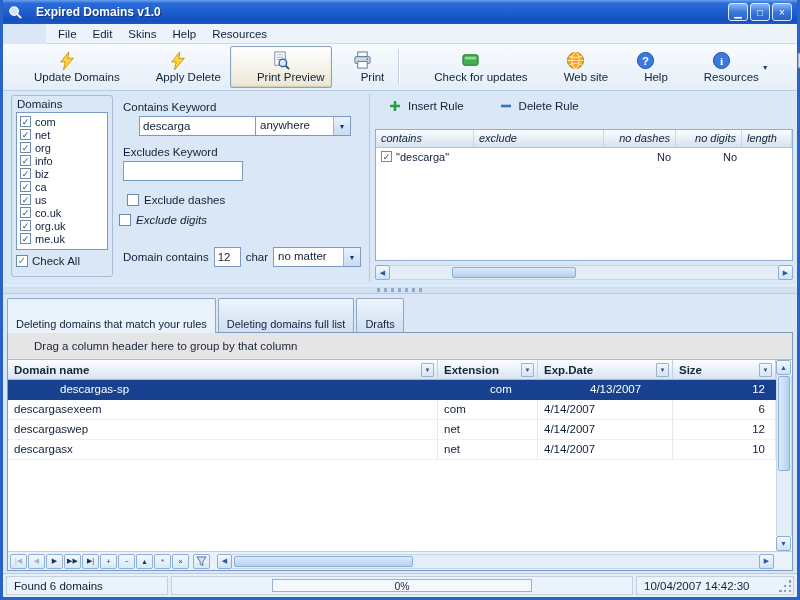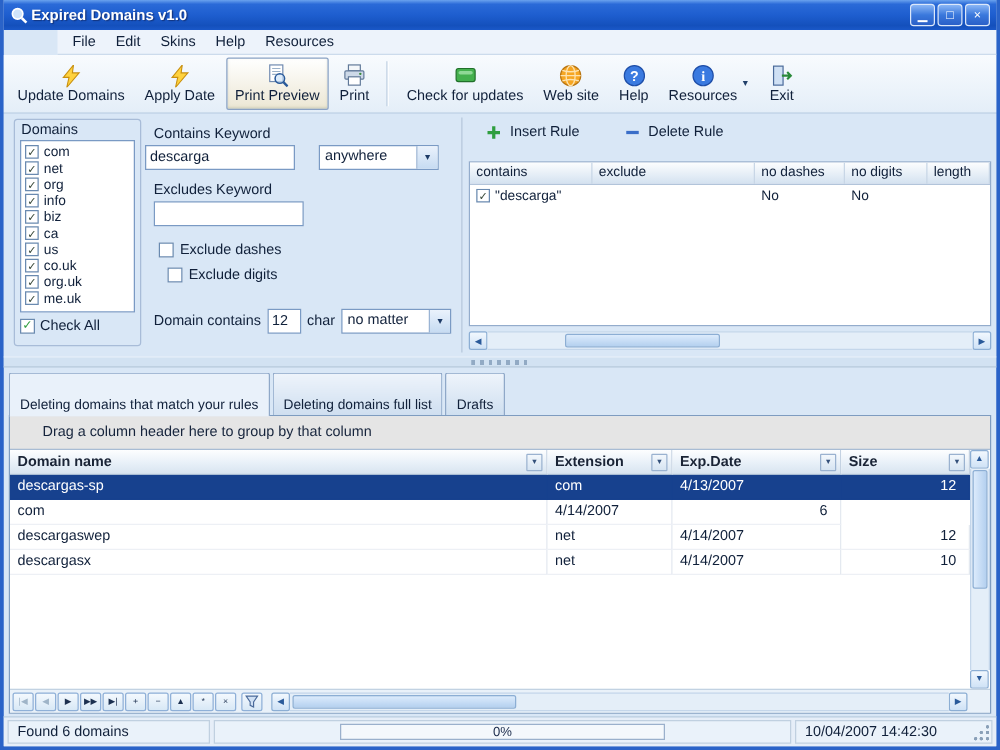--- a/index.html
+++ b/index.html
@@ -4,37 +4,37 @@
 <style>
   * { margin:0; padding:0; box-sizing:border-box; }
   html,body { width:800px; height:600px; overflow:hidden; }
   body { font-family:"Liberation Sans", sans-serif; background:#4a6a9a; }
   #window { width:800px; height:600px; display:flex; flex-direction:column;
     border-left:3px solid #2a63c8; border-right:3px solid #2a63c8; border-bottom:3px solid #2a63c8;
     background:#d9e7f6; }
 
   
   .titlebar { flex:0 0 24px; background:linear-gradient(180deg,#6aa2ee 0%,#2a6ad8 14%,#1e5ecf 50%,#1450bc 85%,#1a58c8 100%);
-    display:flex; align-items:center; padding:0 5px; gap:2px; }
+    display:flex; align-items:center; padding:0 5px; gap:13px; }
   .title-text { color:#fff; font-size:12px; font-weight:bold; text-shadow:1px 1px 1px #12327a; }
   .winbtns { margin-left:auto; display:flex; gap:2px; }
   .wbtn { width:20px; height:18px; border:1px solid #dce8fa; border-radius:3px; color:#fff; font-size:10px;
     background:linear-gradient(180deg,#8ab6f6,#3a78dc 50%,#2a60c8); display:flex; align-items:center; justify-content:center; }
 
   
   .menubar { flex:0 0 20px; background:#edf3fb; border-bottom:1px solid #ccdbec; display:flex; align-items:center; padding-left:4px; font-size:11.5px; color:#10203a;margin-left:43px; }
   .menu-item { padding:2px 8px; }
   .menu-item:first-child { text-decoration:none; }
 
   
   .toolbar { flex:0 0 46px; background:linear-gradient(180deg,#f8fbfe,#e4eef8); border-bottom:1px solid #b9cde2;
     display:flex; align-items:center; padding:2px 4px; gap:2px; }
   .tbtn { display:flex; flex-direction:row; align-items:center; border:1px solid transparent; border-radius:2px; height:42px; padding:1px 6px; }
   .tbtn-col { display:flex; flex-direction:column; align-items:center; gap:1px; }
-  .tbtn-label { font-size:11.5px; color:#10203a; white-space:nowrap; }
+  .tbtn-label { font-size:11.5px; color:#10203a; white-space:nowrap;margin-left:20px; }
   .tbtn.pressed { border-color:#8aa2c4; background:linear-gradient(180deg,#ffffff,#ece7d4); box-shadow:inset 0 -1px 2px rgba(140,150,120,.35); }
   .tb-sep { width:2px; height:36px; border-left:1px solid #c2d2e4; border-right:1px solid #ffffff; margin:0 5px; }
   .dd-arrow { font-size:7px; color:#22406a; margin-left:3px; }
 
   
   .upper { flex:0 0 194px; position:relative; background:#d9e7f6; }
   .vdivider { position:absolute; left:366px; top:3px; bottom:3px; width:1px; background:#b6c8dc; }
 
   .groupbox { position:absolute; left:8px; top:4px; width:102px; height:182px;
     border:1px solid #a8bcd8; border-radius:3px; padding:2px 4px 4px; }
@@ -56,26 +56,26 @@
   .combo .cbtn { width:17px; background:linear-gradient(180deg,#eaf2fc,#c6dbf2); border-left:1px solid #9ab4d4;
     display:flex; align-items:center; justify-content:center; font-size:7px; color:#1c3a66; }
   .cbrow { position:absolute; display:flex; align-items:center; gap:5px; font-size:11.5px; color:#10203a; }
 
   
   .rules { position:absolute; left:372px; top:2px; right:4px; bottom:2px; }
   .rule-actions { display:flex; gap:36px; padding:7px 14px 0; }
   .flatbtn { display:flex; align-items:center; gap:7px; font-size:11.5px; color:#10203a; }
   .rules-grid { position:absolute; left:0; right:0; top:36px; bottom:22px; border:1px solid #93accc; background:#fff; overflow:hidden; }
   .rg-header { display:grid; grid-template-columns:98px 130px 72px 66px 1fr; height:18px;
-    background:linear-gradient(180deg,#fcfdfe,#e4edf6 60%,#d4e2f0); border-bottom:1px solid #b2c4da; font-size:11px; color:#10203a; }
+    background:linear-gradient(180deg,#fcfdfe,#e4edf6 60%,#d4e2f0); border-bottom:1px solid #b2c4da; font-size:11px; color:#10203a;font-style:italic; }
   .rg-header > div { padding:2px 5px; border-right:1px solid #c8d6e6; white-space:nowrap; overflow:hidden; }
   .rg-row { display:grid; grid-template-columns:98px 130px 72px 66px 1fr; height:17px; font-size:11px; color:#10203a; align-items:center; }
   .rg-row > div { padding:0 5px; white-space:nowrap; overflow:hidden; }
   .rg-contains { display:flex; align-items:center; gap:4px; }
-  .tcenter { text-align:left; }
+  .tcenter { text-align:right; }
   .rules-hscroll { position:absolute; left:0; right:0; bottom:3px; height:15px; display:flex; }
 
   
   .sb-btn { width:15px; height:15px; flex:0 0 15px; border:1px solid #8caed4; border-radius:2px;
     background:linear-gradient(180deg,#f2f8fe,#cfe2f6); color:#2a5a9a; font-size:7px; display:flex; align-items:center; justify-content:center; }
   .sb-track { flex:1; position:relative; background:#e4eef8; border:1px solid #c4d6ea; border-left:none; border-right:none; }
   .sb-thumb { position:absolute; top:1px; bottom:1px; background:linear-gradient(180deg,#dcebfc,#b4d0ef);
     border:1px solid #8caed4; border-radius:2px; }
   .vsb { position:absolute; right:0; width:16px; display:flex; flex-direction:column; }
   .vsb .sb-btn { width:15px; }
@@ -99,21 +99,21 @@
     display:flex; align-items:center; padding:0 26px; font-size:11.5px; color:#16243c; }
   .ghead { position:absolute; left:0; right:16px; top:27px; height:20px; display:grid; grid-template-columns:430px 100px 135px 1fr; }
   .gcell { position:relative; display:flex; align-items:center; padding:0 6px; font-size:11.5px; font-weight:bold; color:#1a2436;
     border-right:1px solid #c4d2e2; border-bottom:1px solid #a8bcd4; background:linear-gradient(180deg,#fdfeff,#e8f0f8 55%,#d8e4f0); }
   .ddbtn { position:absolute; right:3px; top:3px; width:13px; height:14px; border:1px solid #9ab2d0; border-radius:1px;
     background:linear-gradient(180deg,#f2f7fc,#d6e4f2); color:#33507a; font-size:6px; display:flex; align-items:center; justify-content:center; }
   .grows { position:absolute; left:0; right:16px; top:47px; bottom:19px; background:#fff; overflow:hidden; }
   .grow { display:grid; grid-template-columns:430px 100px 135px 1fr; height:20px; font-size:11.5px; color:#10203a; }
   .grow > div { padding:3px 6px 0; border-right:1px solid #e4e9f0; border-bottom:1px solid #edf0f5; white-space:nowrap; overflow:hidden; }
   .grow.selected { background:#17418e; color:#fff; }
-  .grow.selected > div { border-color:#17418e; }
+  .grow.selected > div { border-color:#17418e;margin-left:46px; }
   .cell-size { text-align:right; padding-right:10px !important; }
 
   .grid-vsb { top:27px; bottom:19px; }
   .bottombar { position:absolute; left:0; right:16px; bottom:0; height:19px; background:#e9f1f9; border-top:1px solid #c2d2e2;
     display:flex; align-items:center; gap:1px; padding:1px 2px; }
   .navb { width:17px; height:15px; flex:0 0 17px; border:1px solid #8fb0d8; border-radius:2px;
     background:linear-gradient(180deg,#f4f9fe,#d8e8f6); font-size:7px; color:#1c3050; display:flex; align-items:center; justify-content:center; white-space:nowrap; }
   .navb.disabled { color:#9fb4c8; }
   .filterb { margin:0 3px; }
   .grid-hscroll { flex:1; height:15px; display:flex; margin-left:3px; }
@@ -176,21 +176,21 @@
         <span class="tbtn-label">Update Domains</span>
       </div>
     </div>
     <div class="tbtn">
       <div class="tbtn-col">
         <span>
             <svg width="18" height="18" viewBox="0 0 20 20">
               <polygon points="12,0 3,11 8,11 6,20 17,7 11,7" fill="#ffd23e" stroke="#c89010"></polygon>
             </svg>
           </span>
-        <span class="tbtn-label">Apply Date</span>
+        <span class="tbtn-label">Apply Delete</span>
       </div>
     </div>
     <div class="tbtn pressed">
       <div class="tbtn-col">
         <span>
             <svg width="19" height="19" viewBox="0 0 20 20">
               <rect x="4" y="1" width="11" height="14" fill="#fff" stroke="#708ab0"></rect>
               <line x1="6" y1="4" x2="13" y2="4" stroke="#9ab0c8"></line>
               <line x1="6" y1="6.5" x2="13" y2="6.5" stroke="#9ab0c8"></line>
               <line x1="6" y1="9" x2="13" y2="9" stroke="#9ab0c8"></line>
@@ -322,34 +322,34 @@
             <span>me.uk</span>
           </div>
       </div>
       <div class="check-all">
         <span class="cb green">✓</span>
         <span>Check All</span>
       </div>
     </div>
 
     <div class="flabel" style="left:120px; top:10px;">Contains Keyword</div>
-    <input class="input" style="left: 113px; top: 25px; width: 120px;" value="descarga">
+    <input class="input" style="left: 136px; top: 25px; width: 120px;" value="descarga">
     <div class="combo" style="left:252px; top:25px; width:96px;">
       <span class="val">anywhere</span>
       <span class="cbtn">▼</span>
     </div>
 
     <div class="flabel" style="left:120px; top:55px;">Excludes Keyword</div>
     <input class="input" style="left: 120px; top: 70px; width: 120px;" value="">
 
     <div class="cbrow" style="left:124px; top:103px;">
       <span class="cb"></span>
       <span>Exclude dashes</span>
     </div>
-    <div class="cbrow" style="left:131px; top:123px;">
+    <div class="cbrow" style="left:116px; top:123px;font-style:italic;">
       <span class="cb"></span>
       <span>Exclude digits</span>
     </div>
 
     <div class="cbrow" style="left:120px; top:156px;">
       <span>Domain contains</span>
       <input class="input" style="position: static; width: 27px;" value="12">
       <span>char</span>
       <div class="combo" style="position:static; width:88px;">
         <span class="val">no matter</span>
@@ -443,20 +443,21 @@
       </div>
 
       <div class="grows">
         <div class="grow selected">
           <div>descargas-sp</div>
           <div>com</div>
           <div>4/13/2007</div>
           <div class="cell-size">12</div>
         </div>
         <div class="grow">
+          <div>descargasexeem</div>
           <div>com</div>
           <div>4/14/2007</div>
           <div class="cell-size">6</div>
         </div>
         <div class="grow">
           <div>descargaswep</div>
           <div>net</div>
           <div>4/14/2007</div>
           <div class="cell-size">12</div>
         </div>

